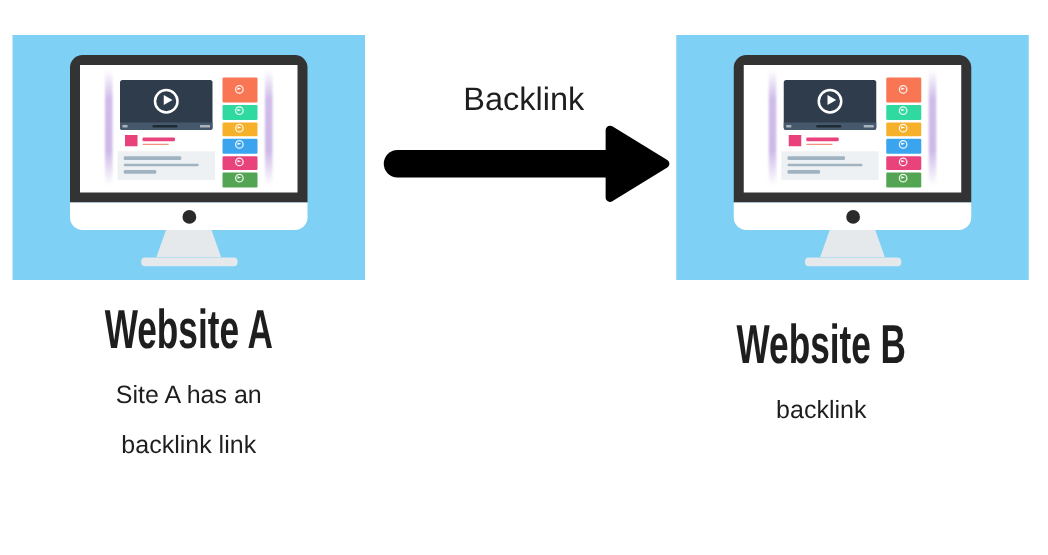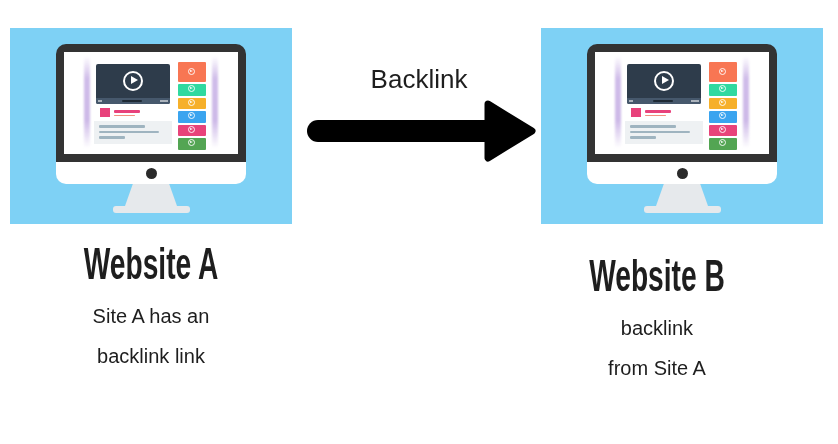--- a/index.html
+++ b/index.html
@@ -219,17 +219,16 @@
     <div class="site-caption">
       <div>Site A has an</div>
       <div>backlink link</div>
     </div>
   </div>
 
   <div class="site-text site-text-b">
     <div class="site-title">Website B</div>
     <div class="site-caption">
       <div>backlink</div>
-      <div>from Site A</div>
     </div>
   </div>
 
 </div>
 
 </body></html>

